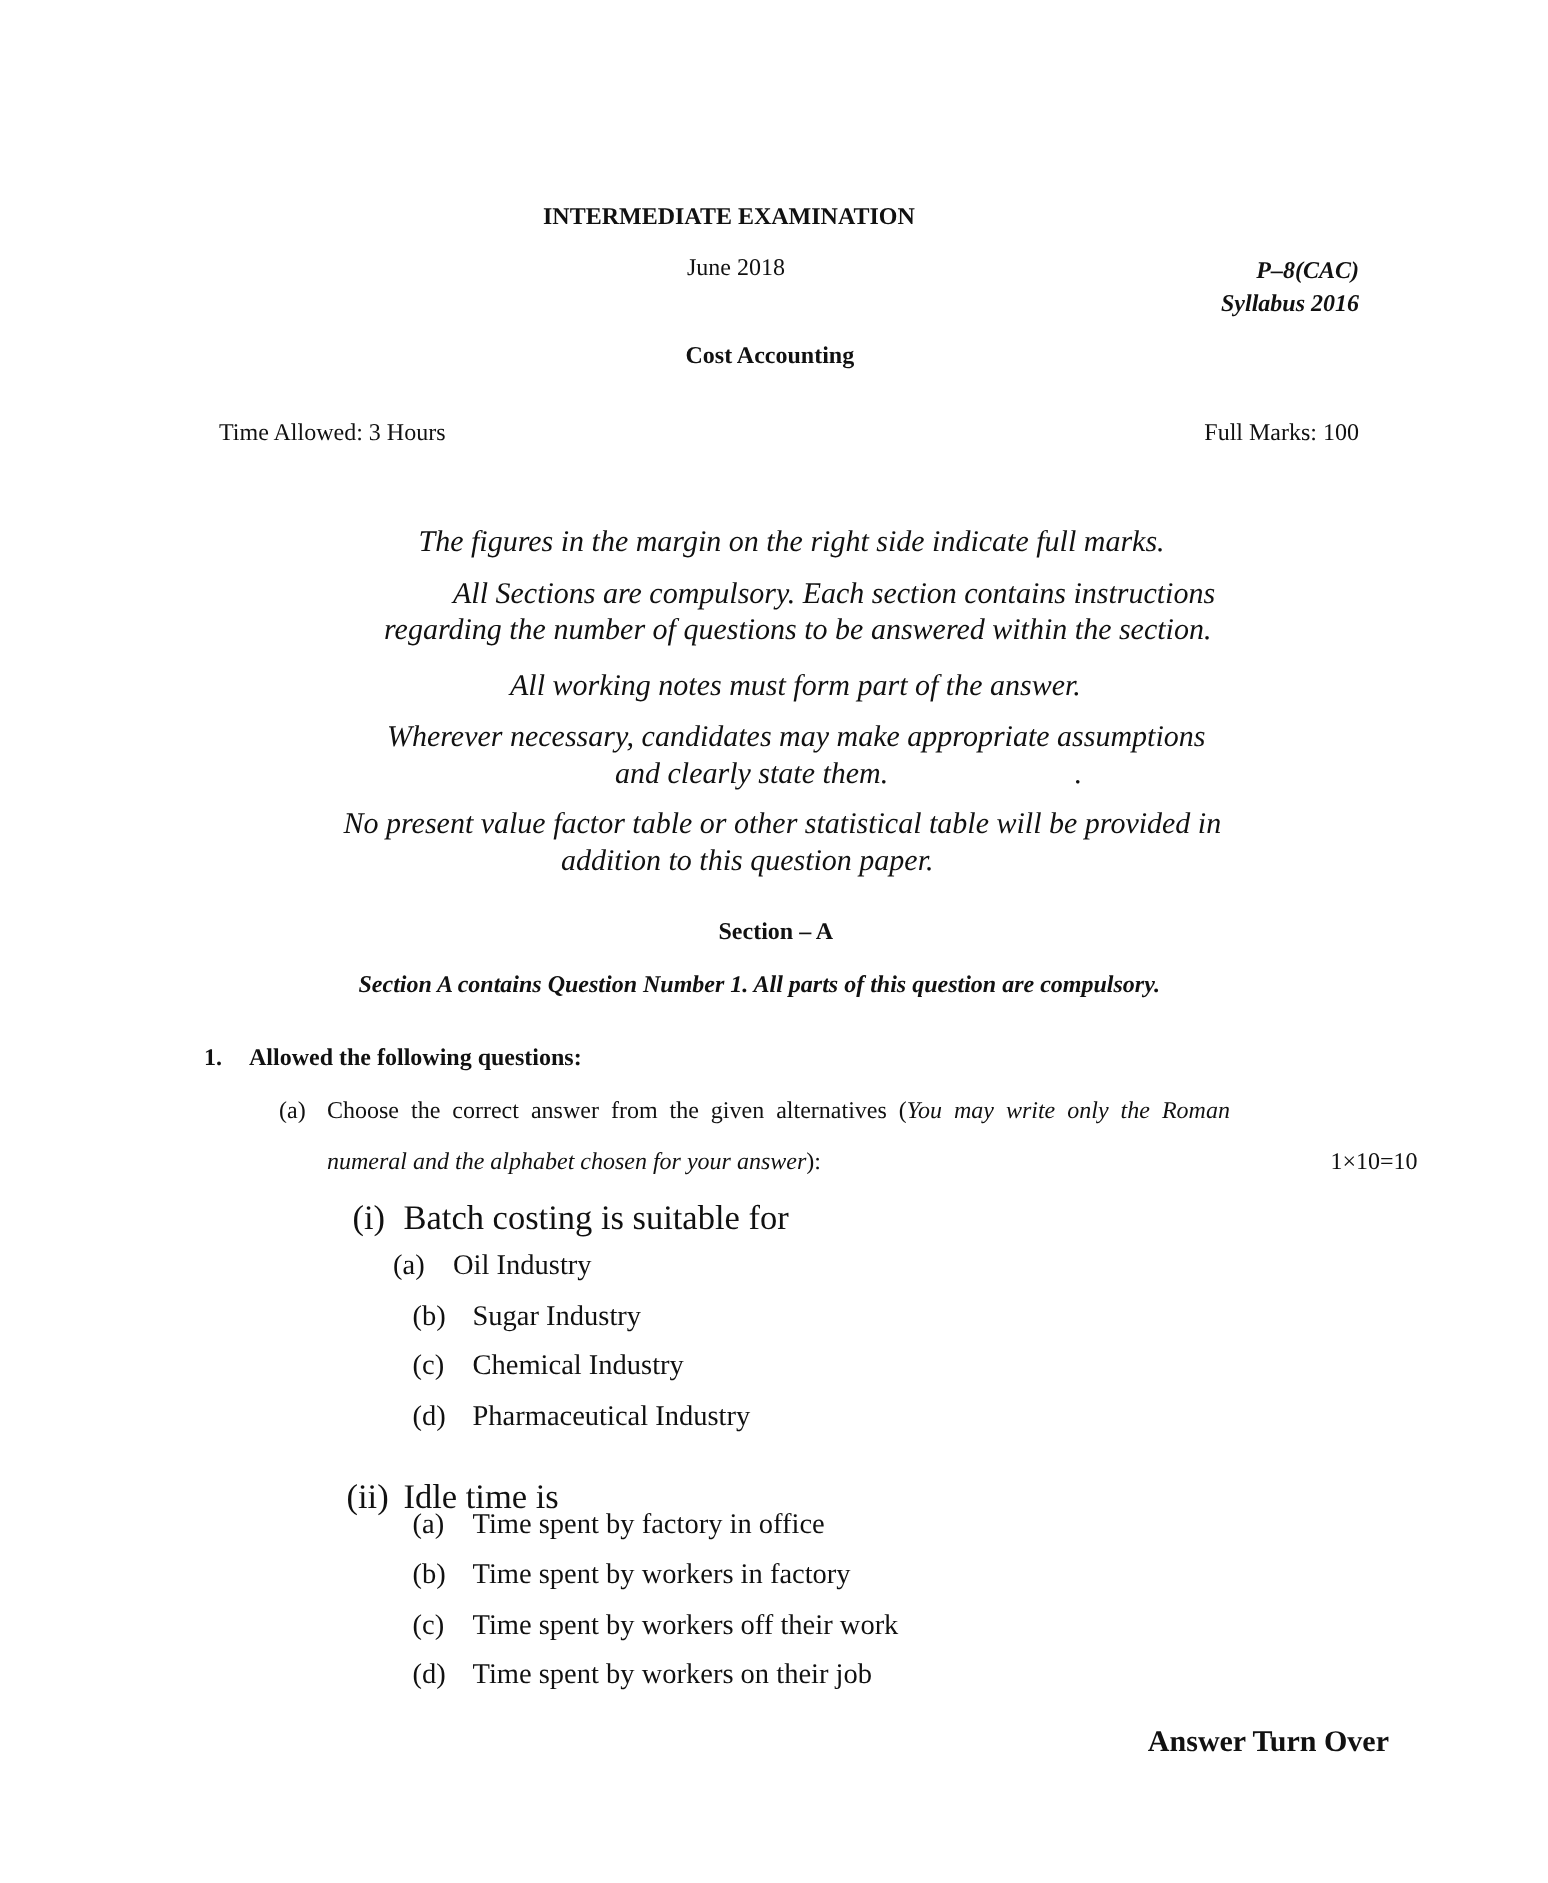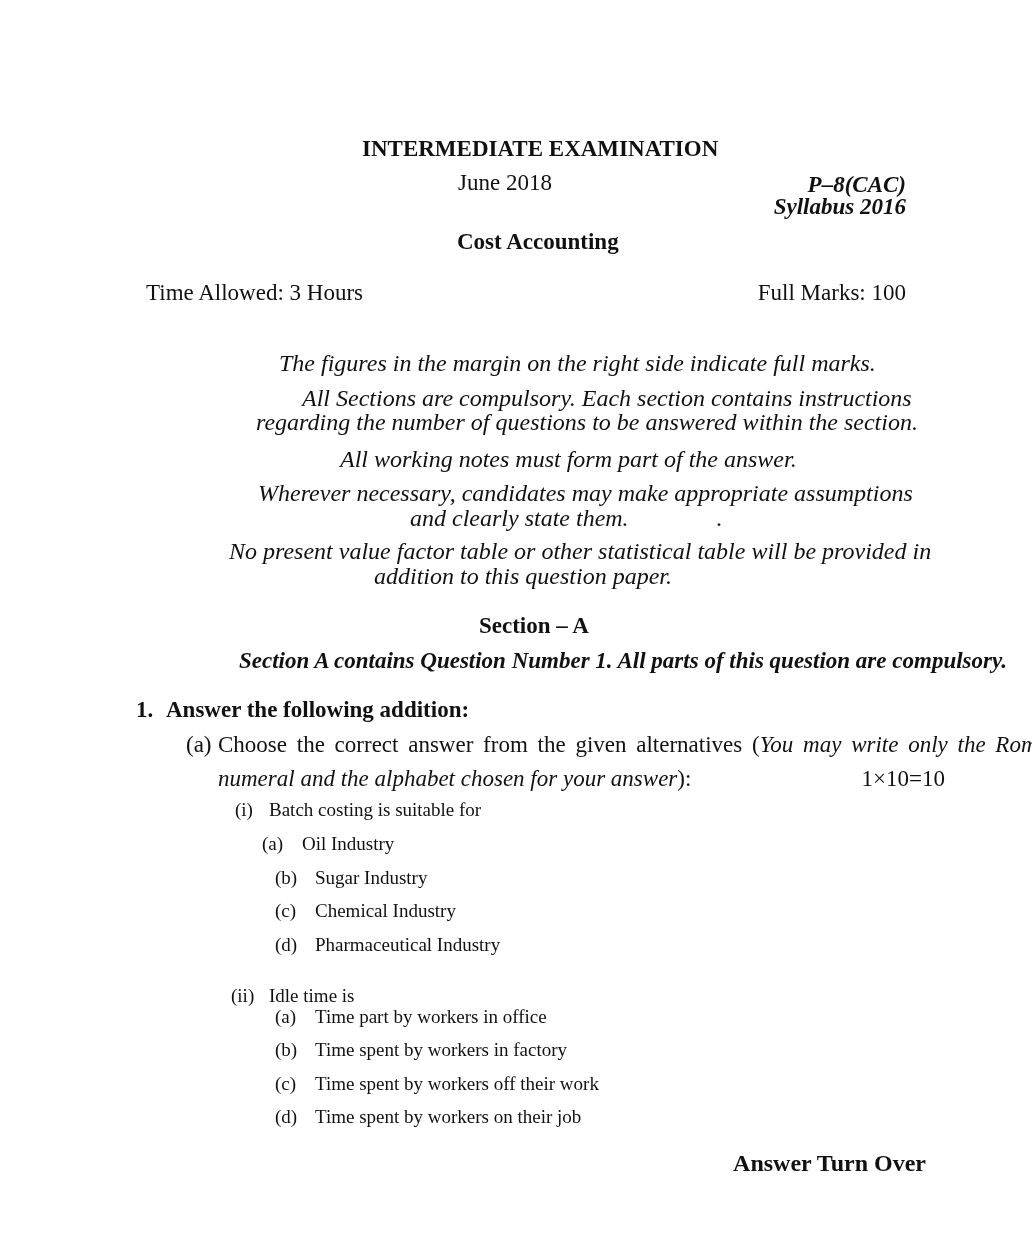--- a/index.html
+++ b/index.html
@@ -11,25 +11,25 @@
     width: 1032px;
     height: 1255px;
     position: relative;
     overflow: hidden;
     font-family: "Liberation Serif", "DejaVu Serif", serif;
     color: #111111;
   }
   .abs { position: absolute; white-space: nowrap; }
   .b { font-weight: bold; }
   .i { font-style: italic; }
-  .fs19 { font-size: 23px; }
-  .fs18 { font-size: 24px; }
+  .fs19 { font-size: 16px; }
+  .fs18 { font-size: 20px; }
   .opt { font-size: 19px; }
   .opt .lbl { display: inline-block; width: 40px; }
-  .qline { font-size: 19px; }
+  .qline { font-size: 23px; }
   .qline .lbl { display: inline-block; width: 40px; }
 </style>
 </head>
 <body>
 
 <div class="abs b fs19" style="left:362px; top:136px;">INTERMEDIATE EXAMINATION</div>
 <div class="abs fs19" style="left:458px; top:170px;">June 2018</div>
 <div class="abs b i fs19" style="right:126px; top:172px;">P–8(CAC)</div>
 <div class="abs b i fs19" style="right:126px; top:194px;">Syllabus 2016</div>
 <div class="abs b fs19" style="left:457px; top:229px;">Cost Accounting</div>
@@ -44,21 +44,21 @@
 <div class="abs i fs18" style="left:258px; top:480px;">Wherever necessary, candidates may make appropriate assumptions</div>
 <div class="abs i fs18" style="left:410px; top:505px;">and clearly state them.</div>
 <div class="abs fs18" style="left:716px; top:505px;">.</div>
 <div class="abs i fs18" style="left:229px; top:538px;">No present value factor table or other statistical table will be provided in</div>
 <div class="abs i fs18" style="left:374px; top:563px;">addition to this question paper.</div>
 
 <div class="abs b fs19" style="left:479px; top:613px;">Section – A</div>
 <div class="abs b i fs19" style="left:199px; top:648px;margin-left:40px;">Section A contains Question Number 1. All parts of this question are compulsory.</div>
 
 <div class="abs b fs19" style="left:136px; top:697px;">1.</div>
-<div class="abs b fs19" style="left:166px; top:697px;">Answer the following addition:</div>
+<div class="abs b fs19" style="left:166px; top:697px;">Allowed the following questions:</div>
 
 <div class="abs fs19" style="left:186px; top:732px;">(a)</div>
 <div class="abs fs19" style="left:218px; top:732px; word-spacing:4px;"><span>Choose the correct answer from the given alternatives (</span><span class="i">You may write only the Roman</span></div>
 <div class="abs fs19" style="left:218px; top:766px;"><span class="i">numeral and the alphabet chosen for your answer</span><span>):</span></div>
 <div class="abs fs19" style="right:87px; top:766px;">1×10=10</div>
 
 <div class="abs qline" style="left:235px; top:799px;">
   <span class="lbl" style="width:34px;">(i)</span><span>Batch costing is suitable for</span>
 </div>
 <div class="abs opt" style="left:262px; top:833px;">
@@ -71,21 +71,21 @@
   <span class="lbl">(c)</span><span>Chemical Industry</span>
 </div>
 <div class="abs opt" style="left:275px; top:934px;">
   <span class="lbl">(d)</span><span>Pharmaceutical  Industry</span>
 </div>
 
 <div class="abs qline" style="left:231px; top:973px;">
   <span class="lbl" style="width:38px;margin-top:12px;">(ii)</span><span>Idle time is</span>
 </div>
 <div class="abs opt" style="left:275px; top:1006px;">
-  <span class="lbl">(a)</span><span>Time part by workers in office</span>
+  <span class="lbl">(a)</span><span>Time spent by factory in office</span>
 </div>
 <div class="abs opt" style="left:275px; top:1039px;">
   <span class="lbl">(b)</span><span>Time spent by workers in factory</span>
 </div>
 <div class="abs opt" style="left:275px; top:1073px;">
   <span class="lbl">(c)</span><span>Time spent by workers off their work</span>
 </div>
 <div class="abs opt" style="left:275px; top:1106px;">
   <span class="lbl">(d)</span><span>Time spent by workers on their job</span>
 </div>

